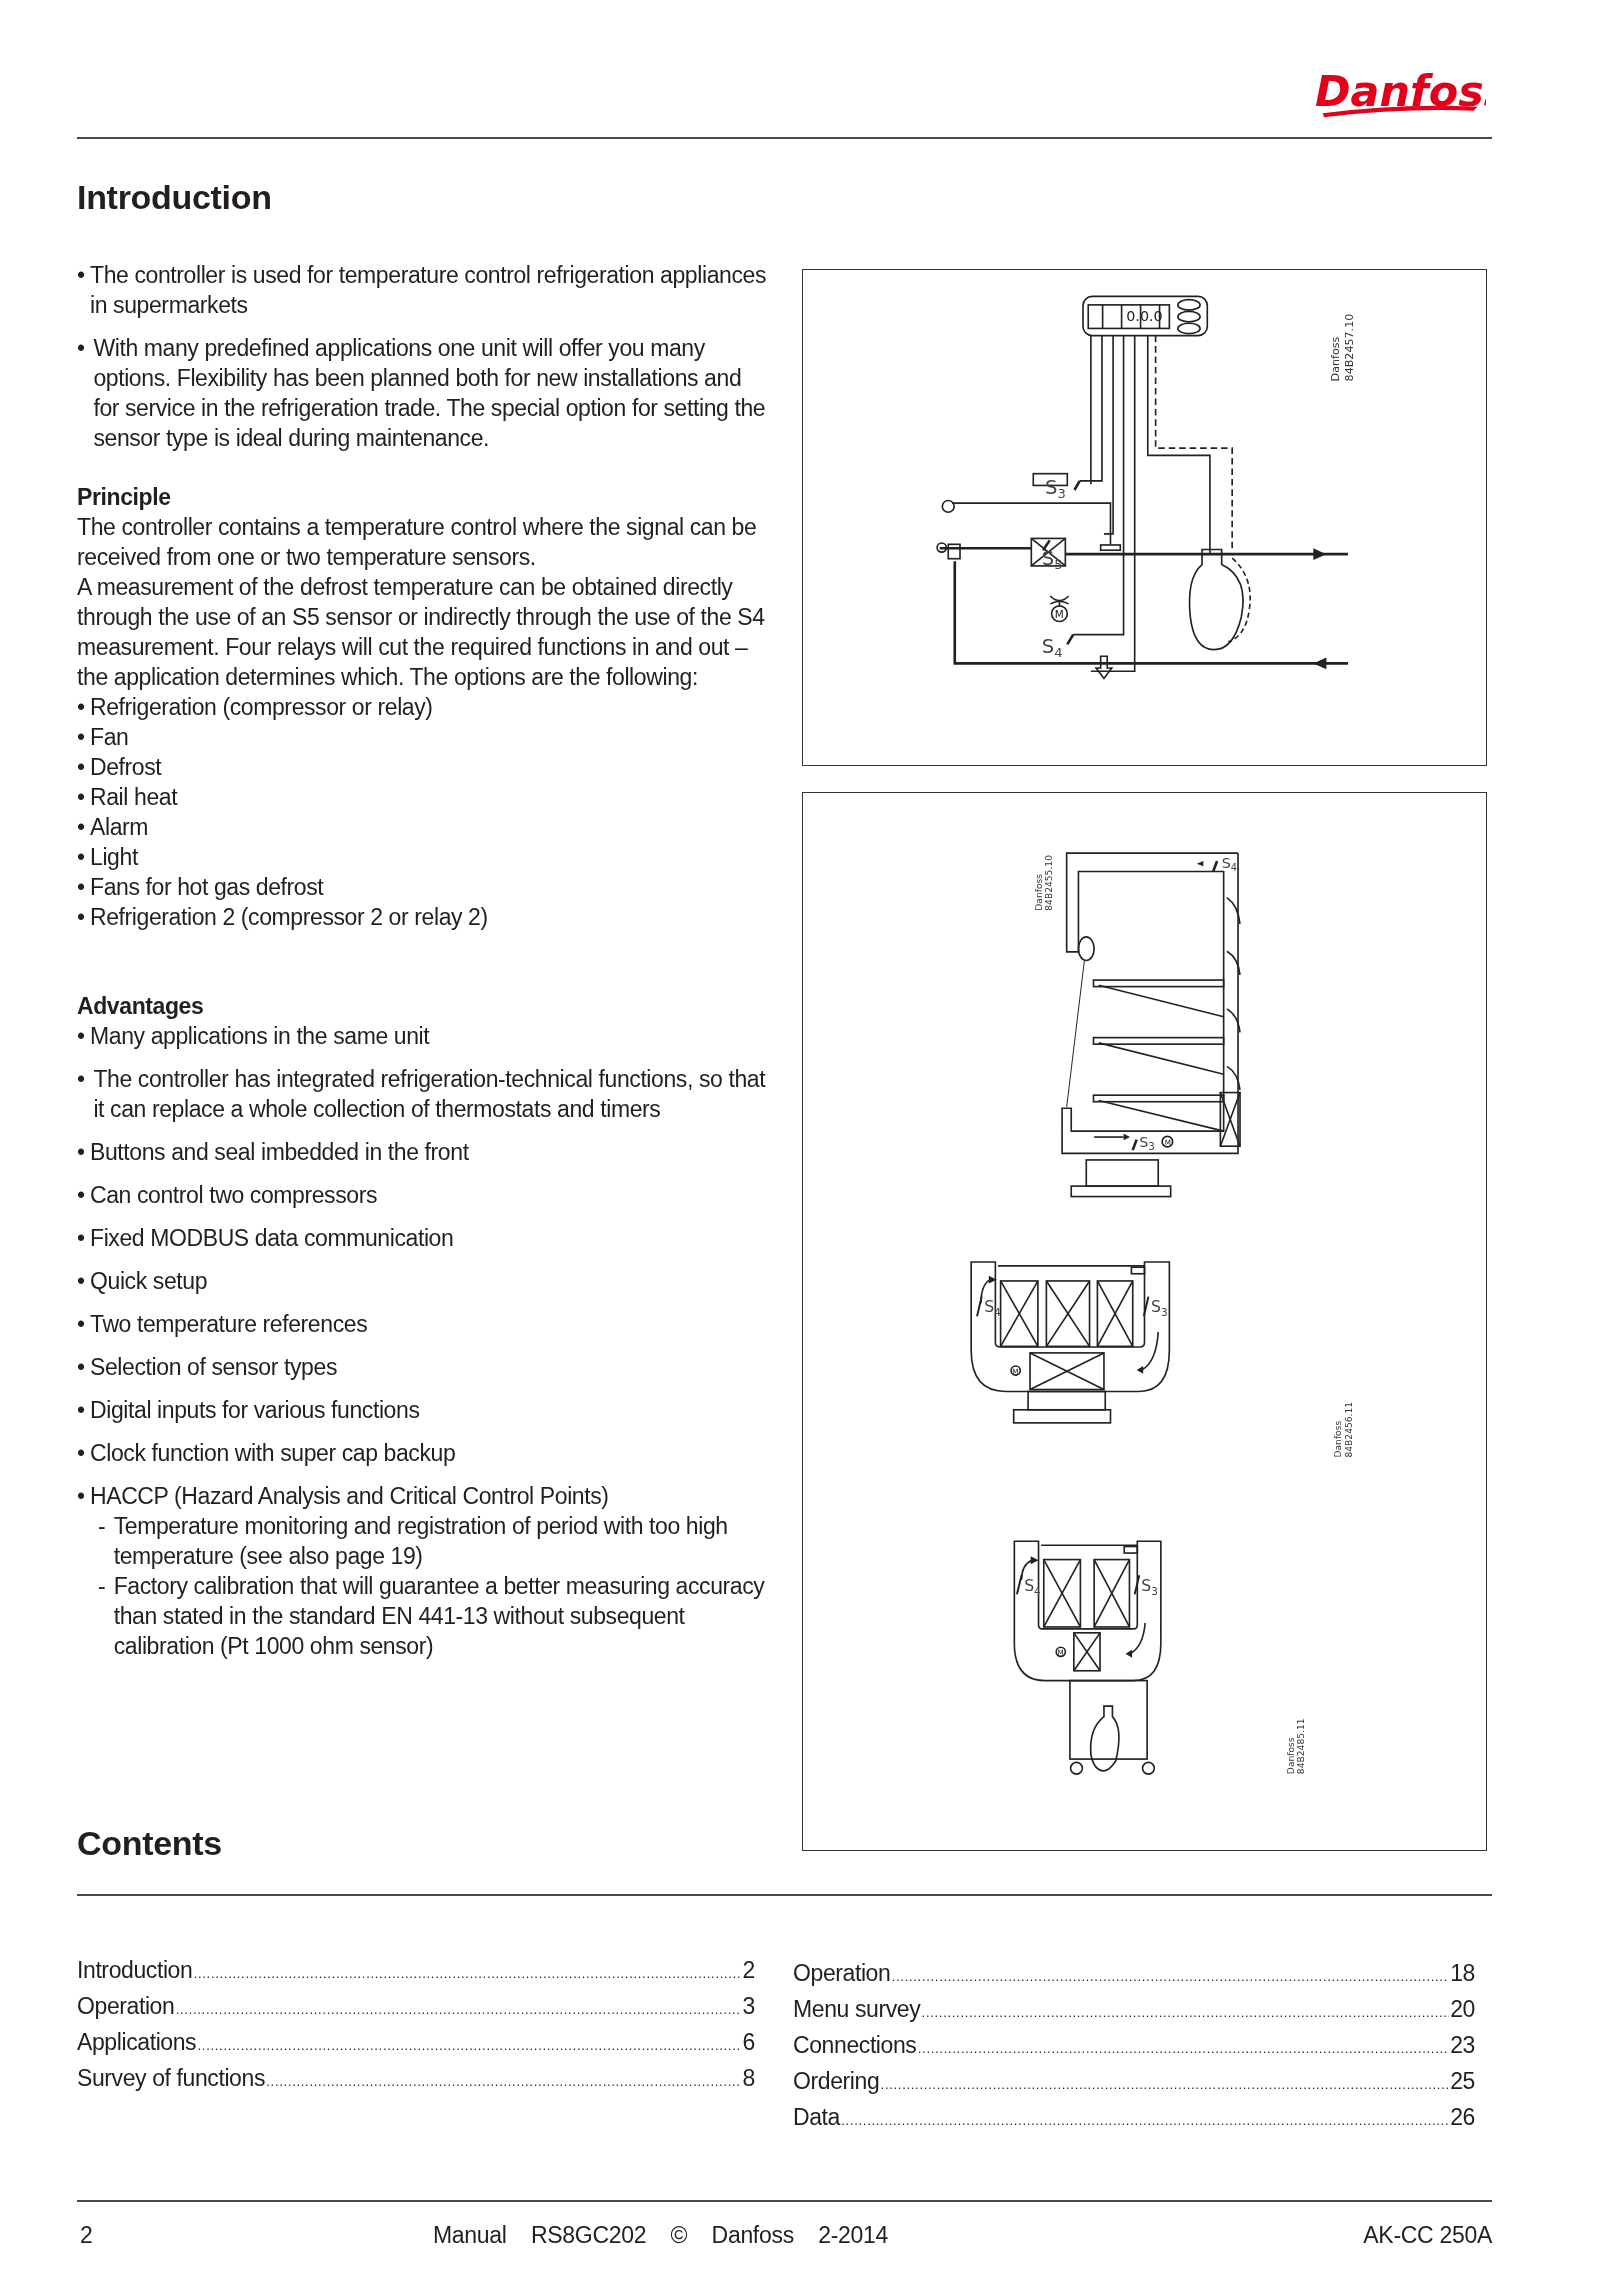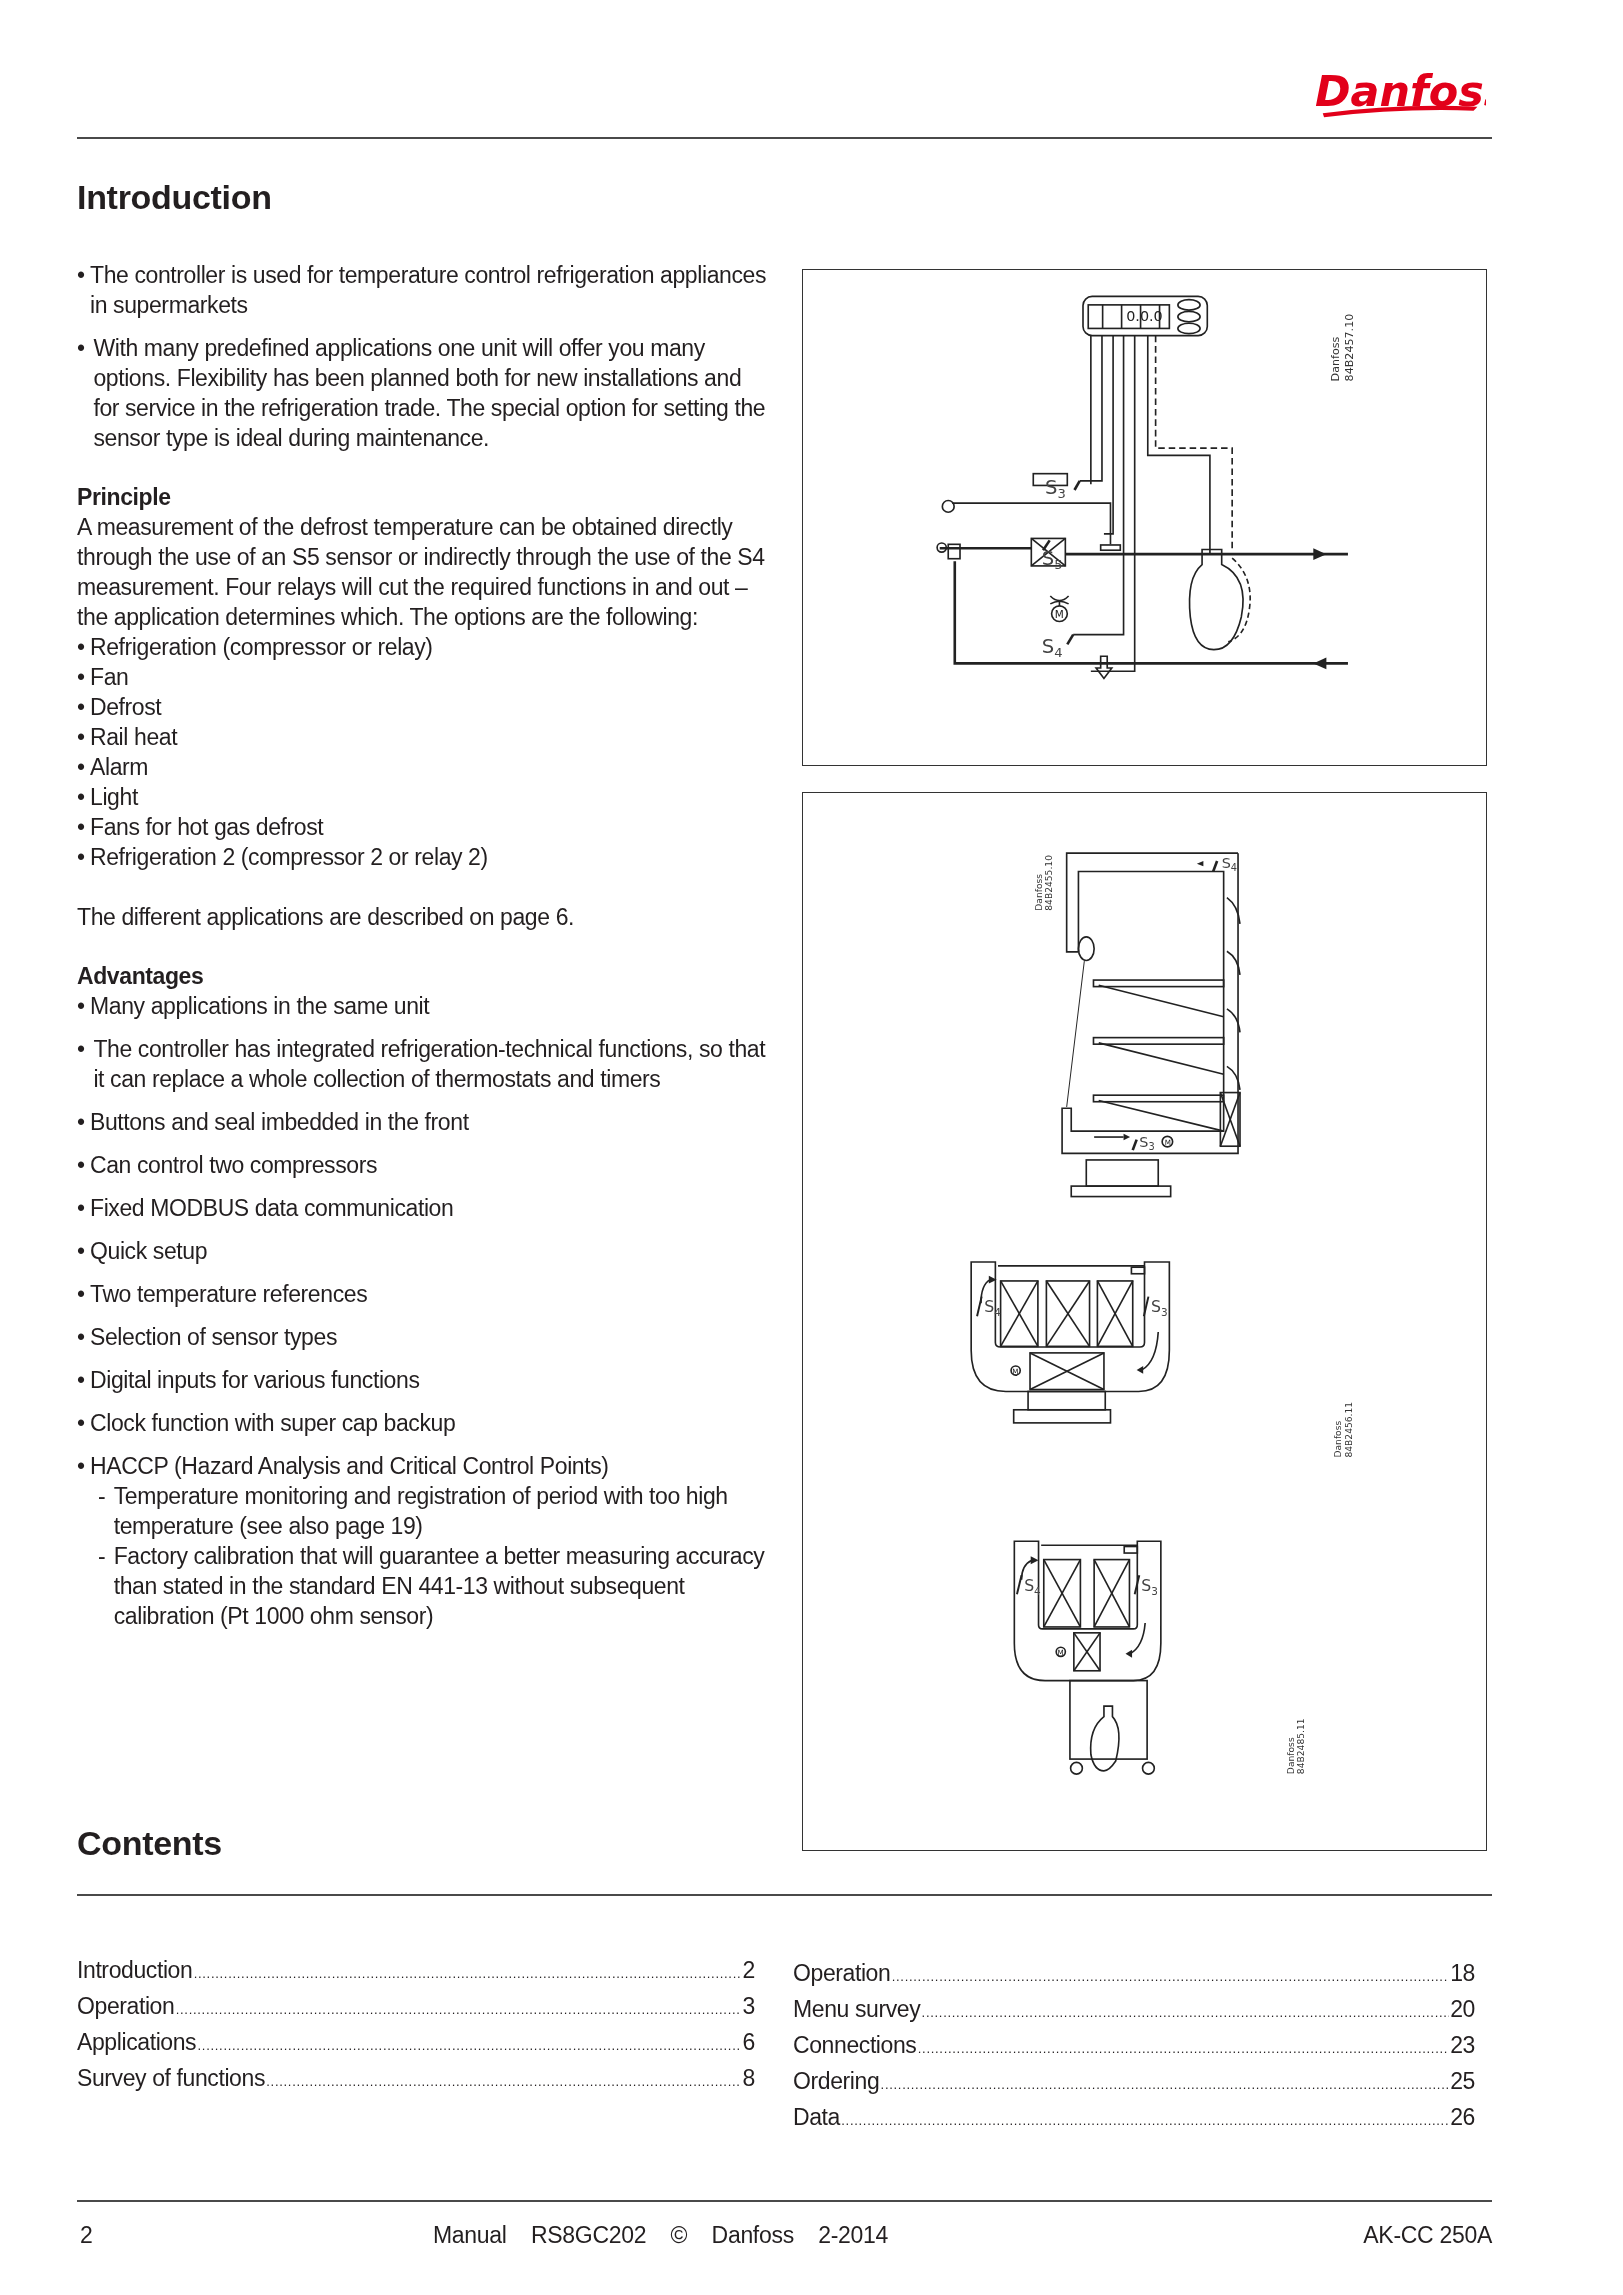--- a/index.html
+++ b/index.html
@@ -46,20 +46,21 @@
       <span class="t">The controller is used for temperature control refrigeration appliances in supermarkets</span>
     </div>
   <div class="gap"></div>
   <div class="bl">
       <span class="b" style="width:16.4px">•</span>
       <span class="t">With many predefined applications one unit will offer you many options. Flexibility has been planned both for new installations and for service in the refrigeration trade. The special option for setting the sensor type is ideal during maintenance.</span>
     </div>
   <div class="gap2"></div>
 
   <p class="head">Principle</p>
+  <p>The controller contains a temperature control where the signal can be received from one or two temperature sensors.</p>
   <p>A measurement of the defrost temperature can be obtained directly through the use of an S5 sensor or indirectly through the use of the S4 measurement. Four relays will cut the required functions in and out – the application determines which. The options are the following:</p>
   <div class="bl">
       <span class="b">•</span>
       <span class="t">Refrigeration (compressor or relay)</span>
     </div>
   <div class="bl">
       <span class="b">•</span>
       <span class="t">Fan</span>
     </div>
   <div class="bl">
@@ -80,21 +81,20 @@
     </div>
   <div class="bl">
       <span class="b">•</span>
       <span class="t">Fans for hot gas defrost</span>
     </div>
   <div class="bl">
       <span class="b">•</span>
       <span class="t">Refrigeration 2 (compressor 2 or relay 2)</span>
     </div>
   <div style="height:29.4px"></div>
-  <p>The different applications are described on page 6.</p>
   <div style="height:29.4px"></div>
 
   <p class="head">Advantages</p>
   <div class="bl">
       <span class="b">•</span>
       <span class="t">Many applications in the same unit</span>
     </div>
   <div class="gap"></div>
   <div class="bl">
       <span class="b" style="width:16.4px">•</span>

